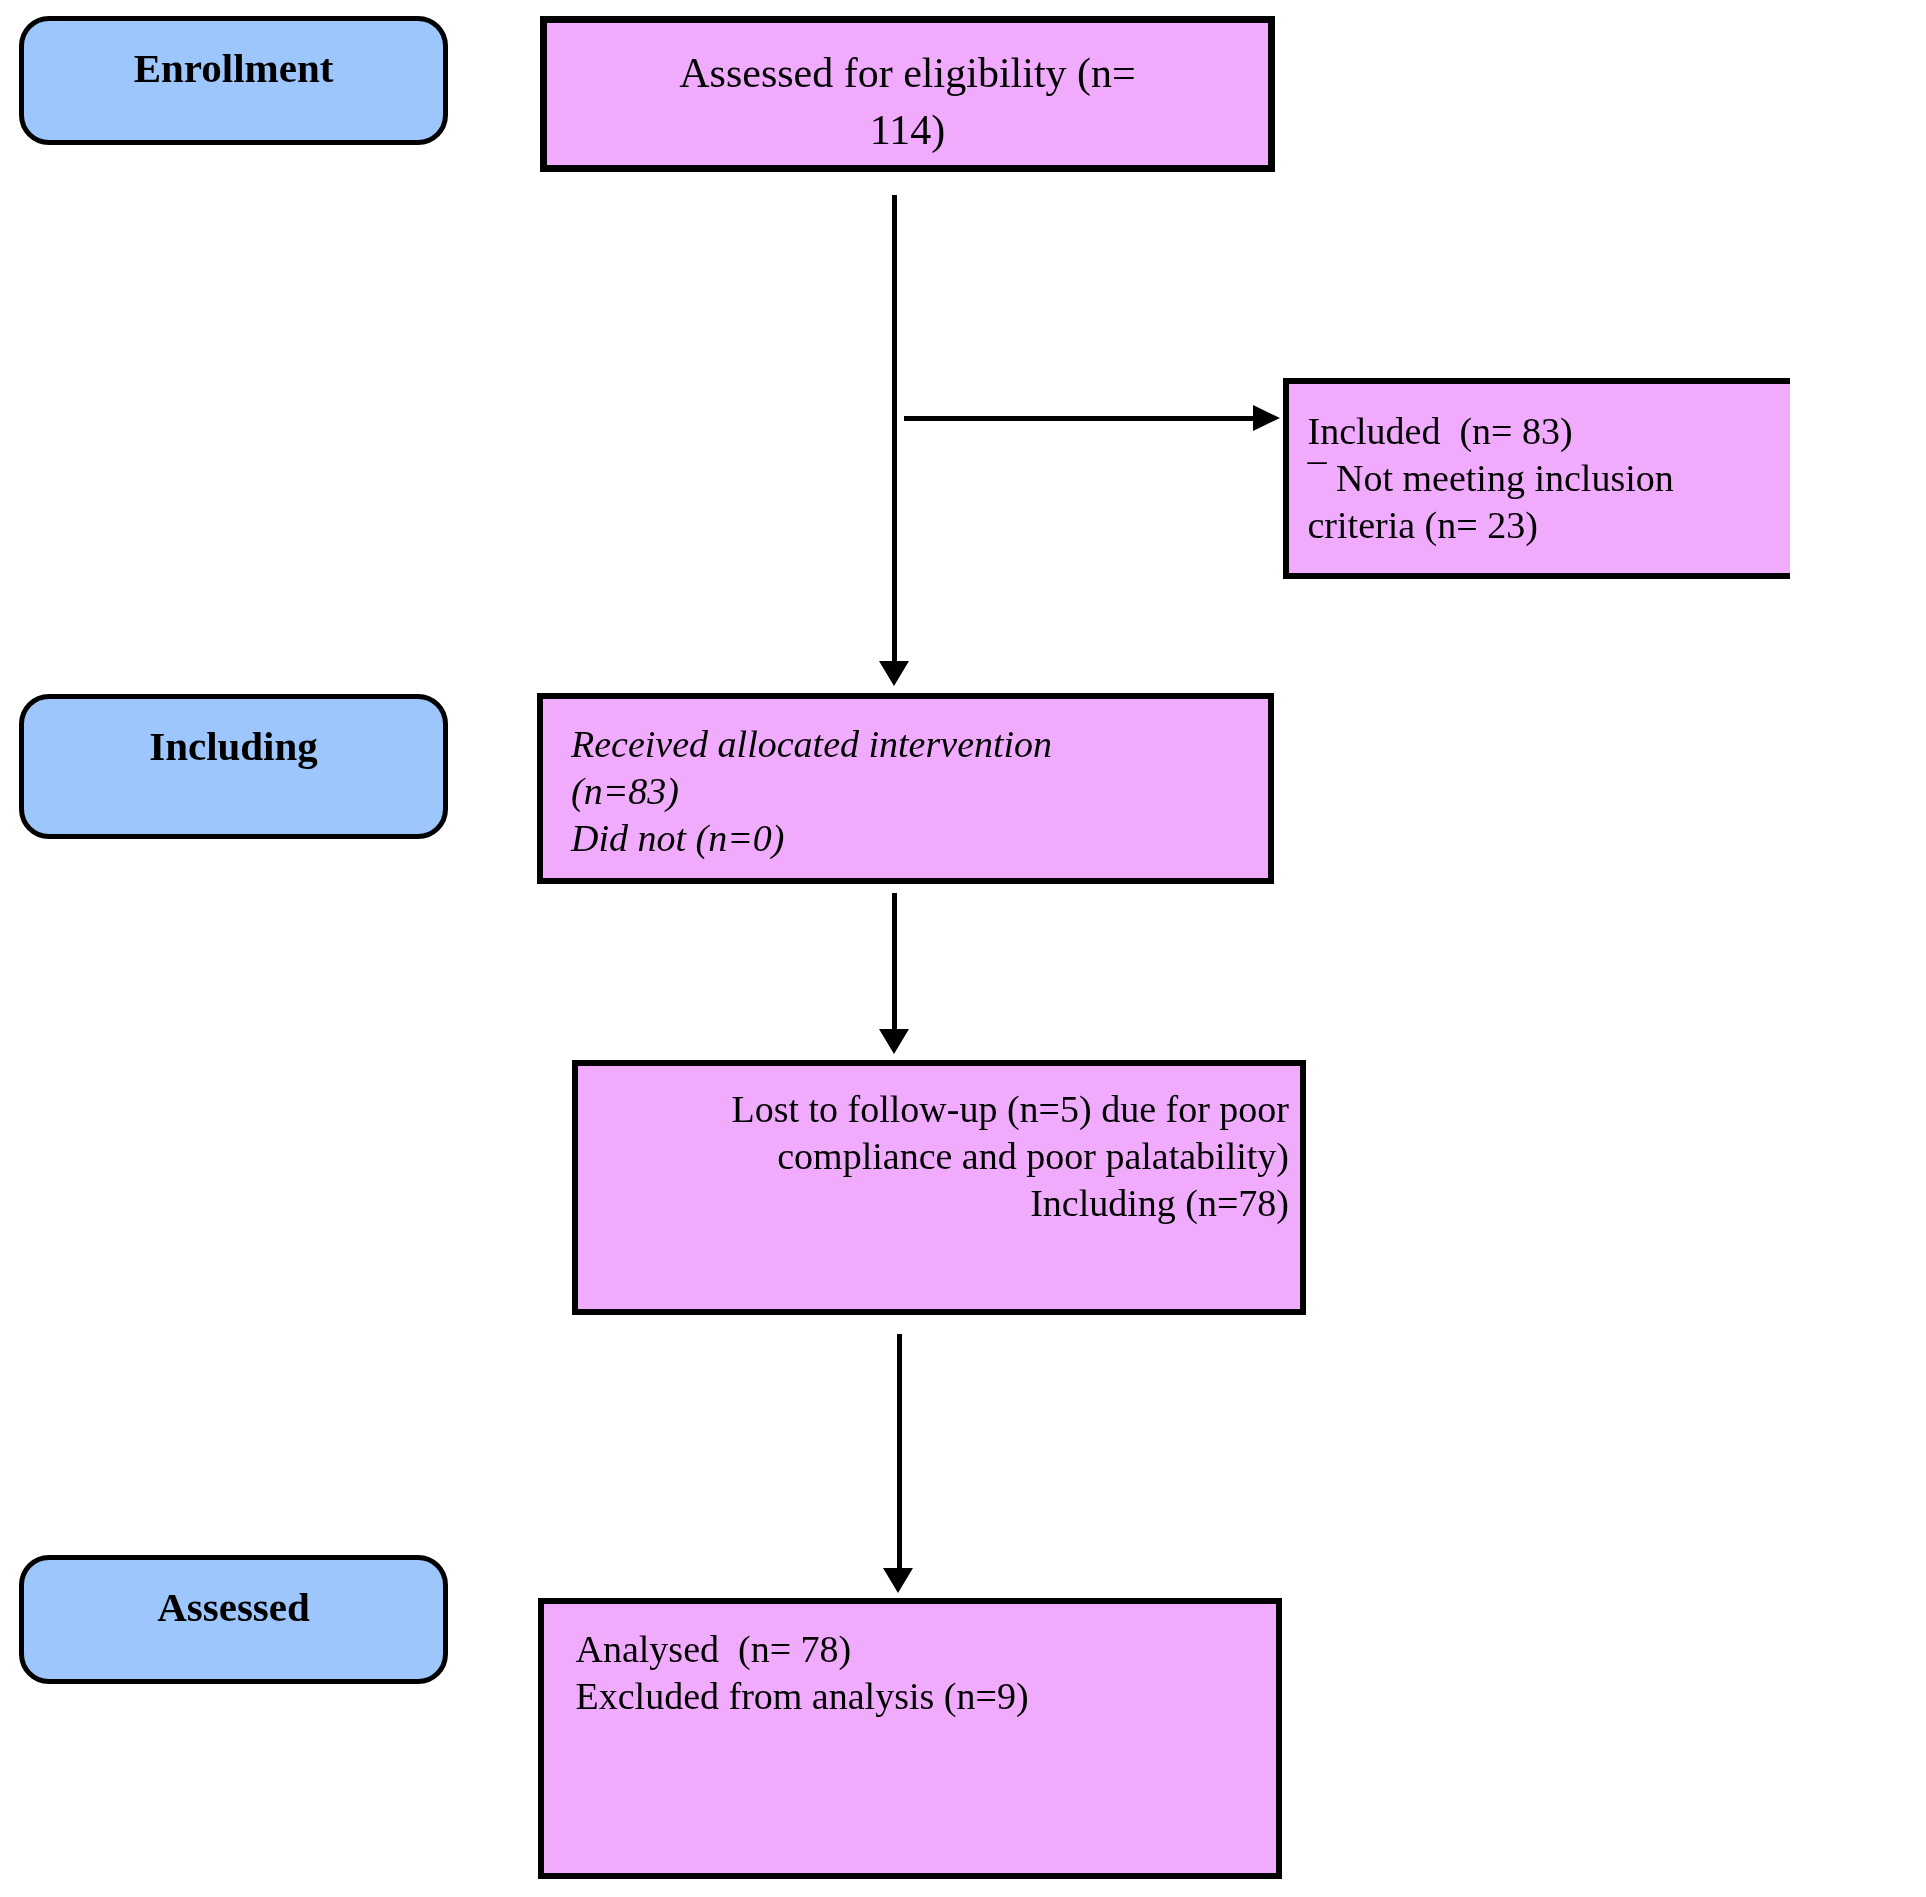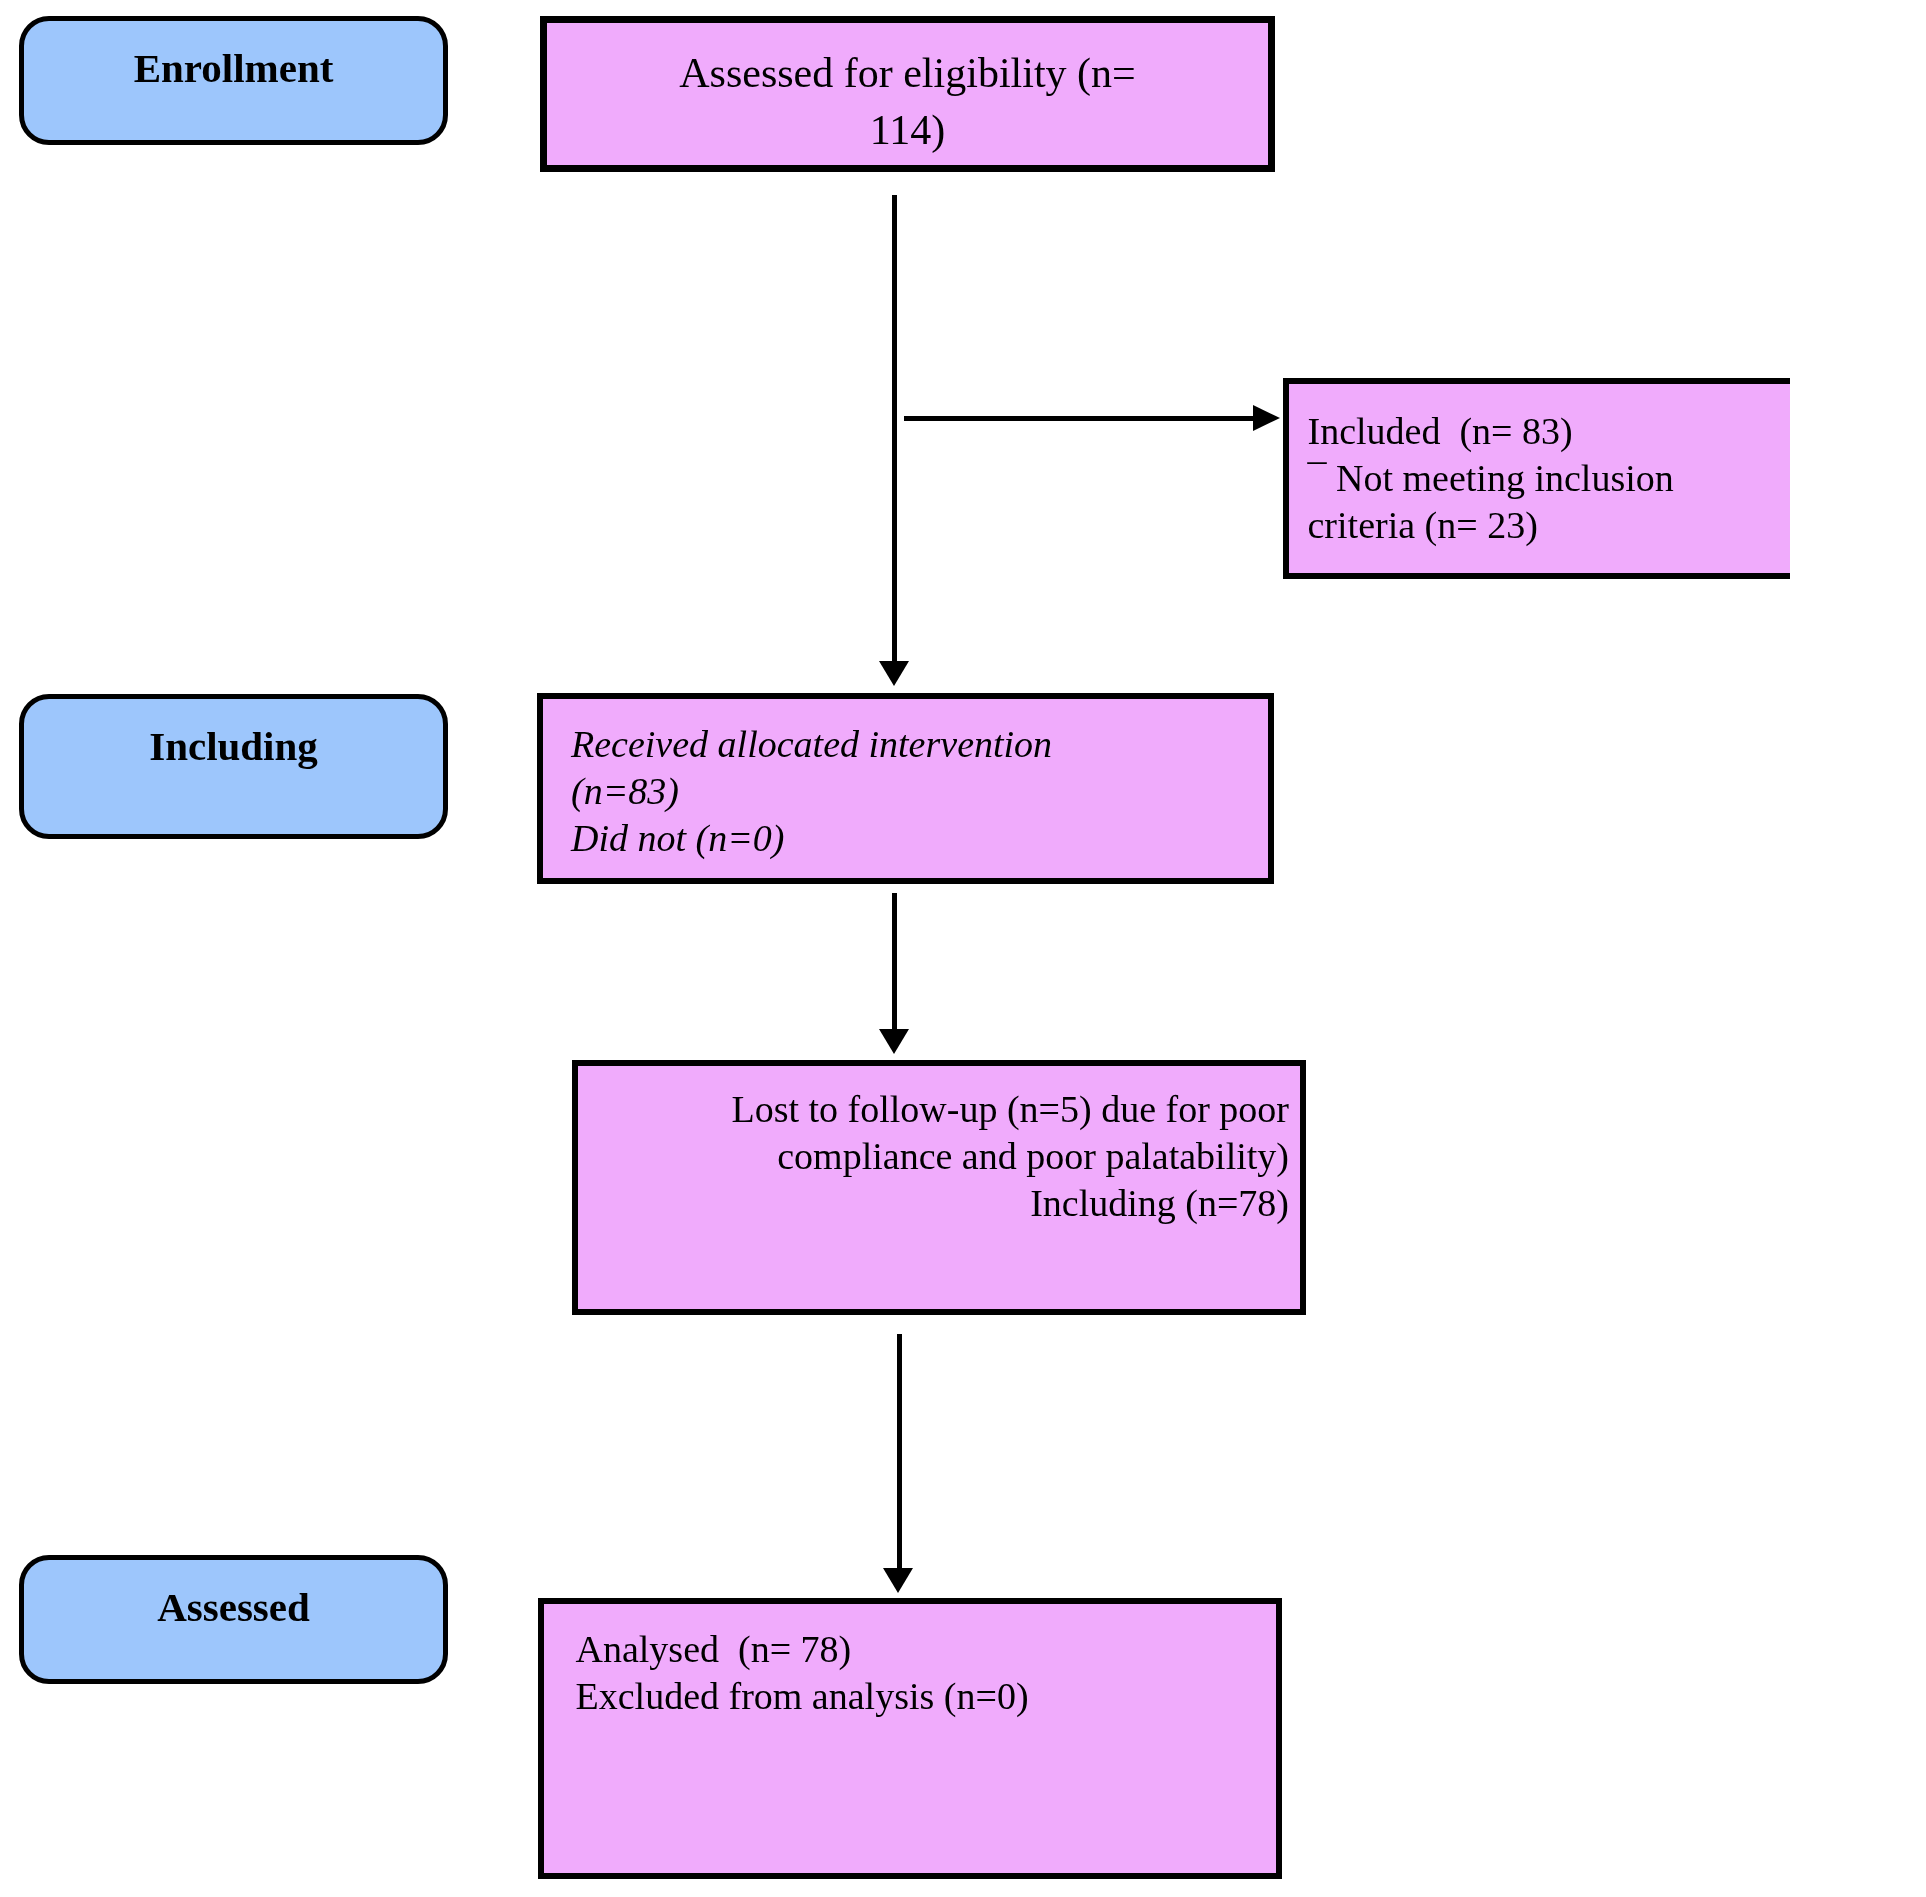--- a/index.html
+++ b/index.html
@@ -103,21 +103,21 @@
 
   <div class="wbox" id="box-allocation">Received allocated intervention
 (n=83)
 Did not (n=0)</div>
 
   <div class="wbox" id="box-followup">Lost to follow-up (n=5) due for poor
 compliance and poor palatability)
 Including (n=78)</div>
 
   <div class="wbox" id="box-analysis">Analysed  (n= 78)
-Excluded from analysis (n=0)</div>
+Excluded from analysis (n=9)</div>
 
   <div class="shaft-v" id="a1-shaft"></div>
   <div class="head-down" id="a1-head"></div>
 
   <div class="shaft-h" id="ah-shaft"></div>
   <div class="head-right" id="ah-head"></div>
 
   <div class="shaft-v" id="a2-shaft"></div>
   <div class="head-down" id="a2-head"></div>
 

